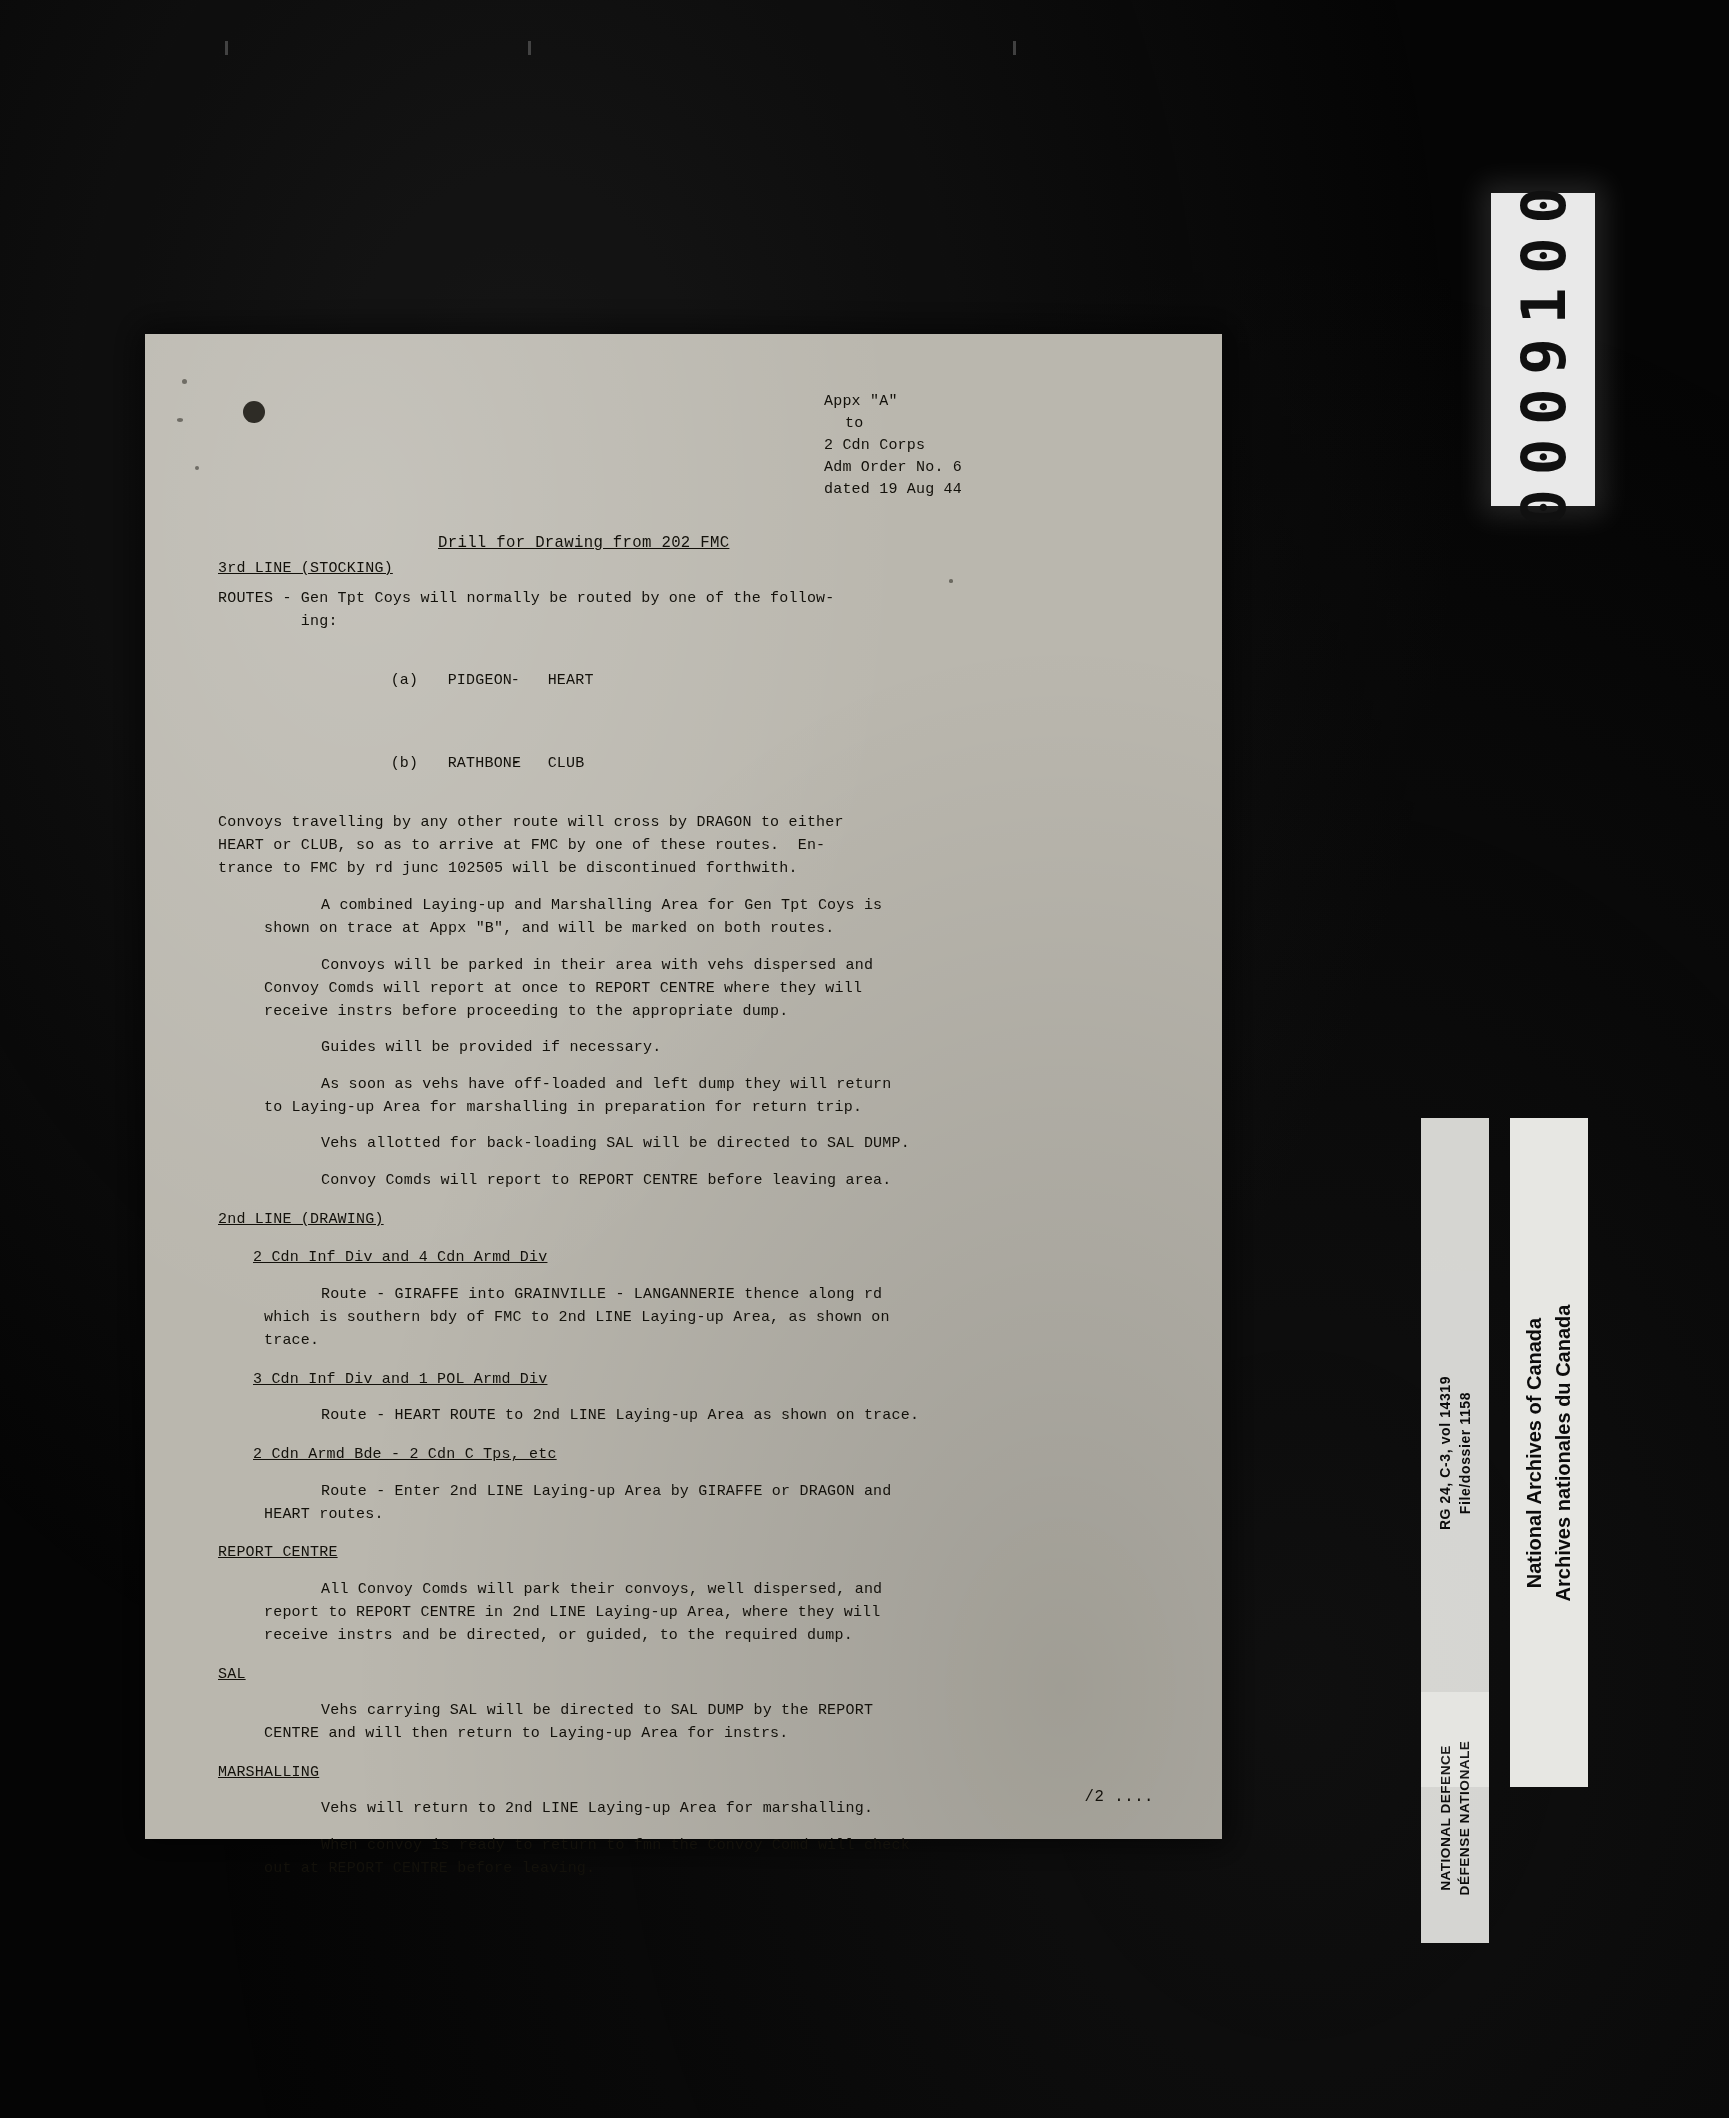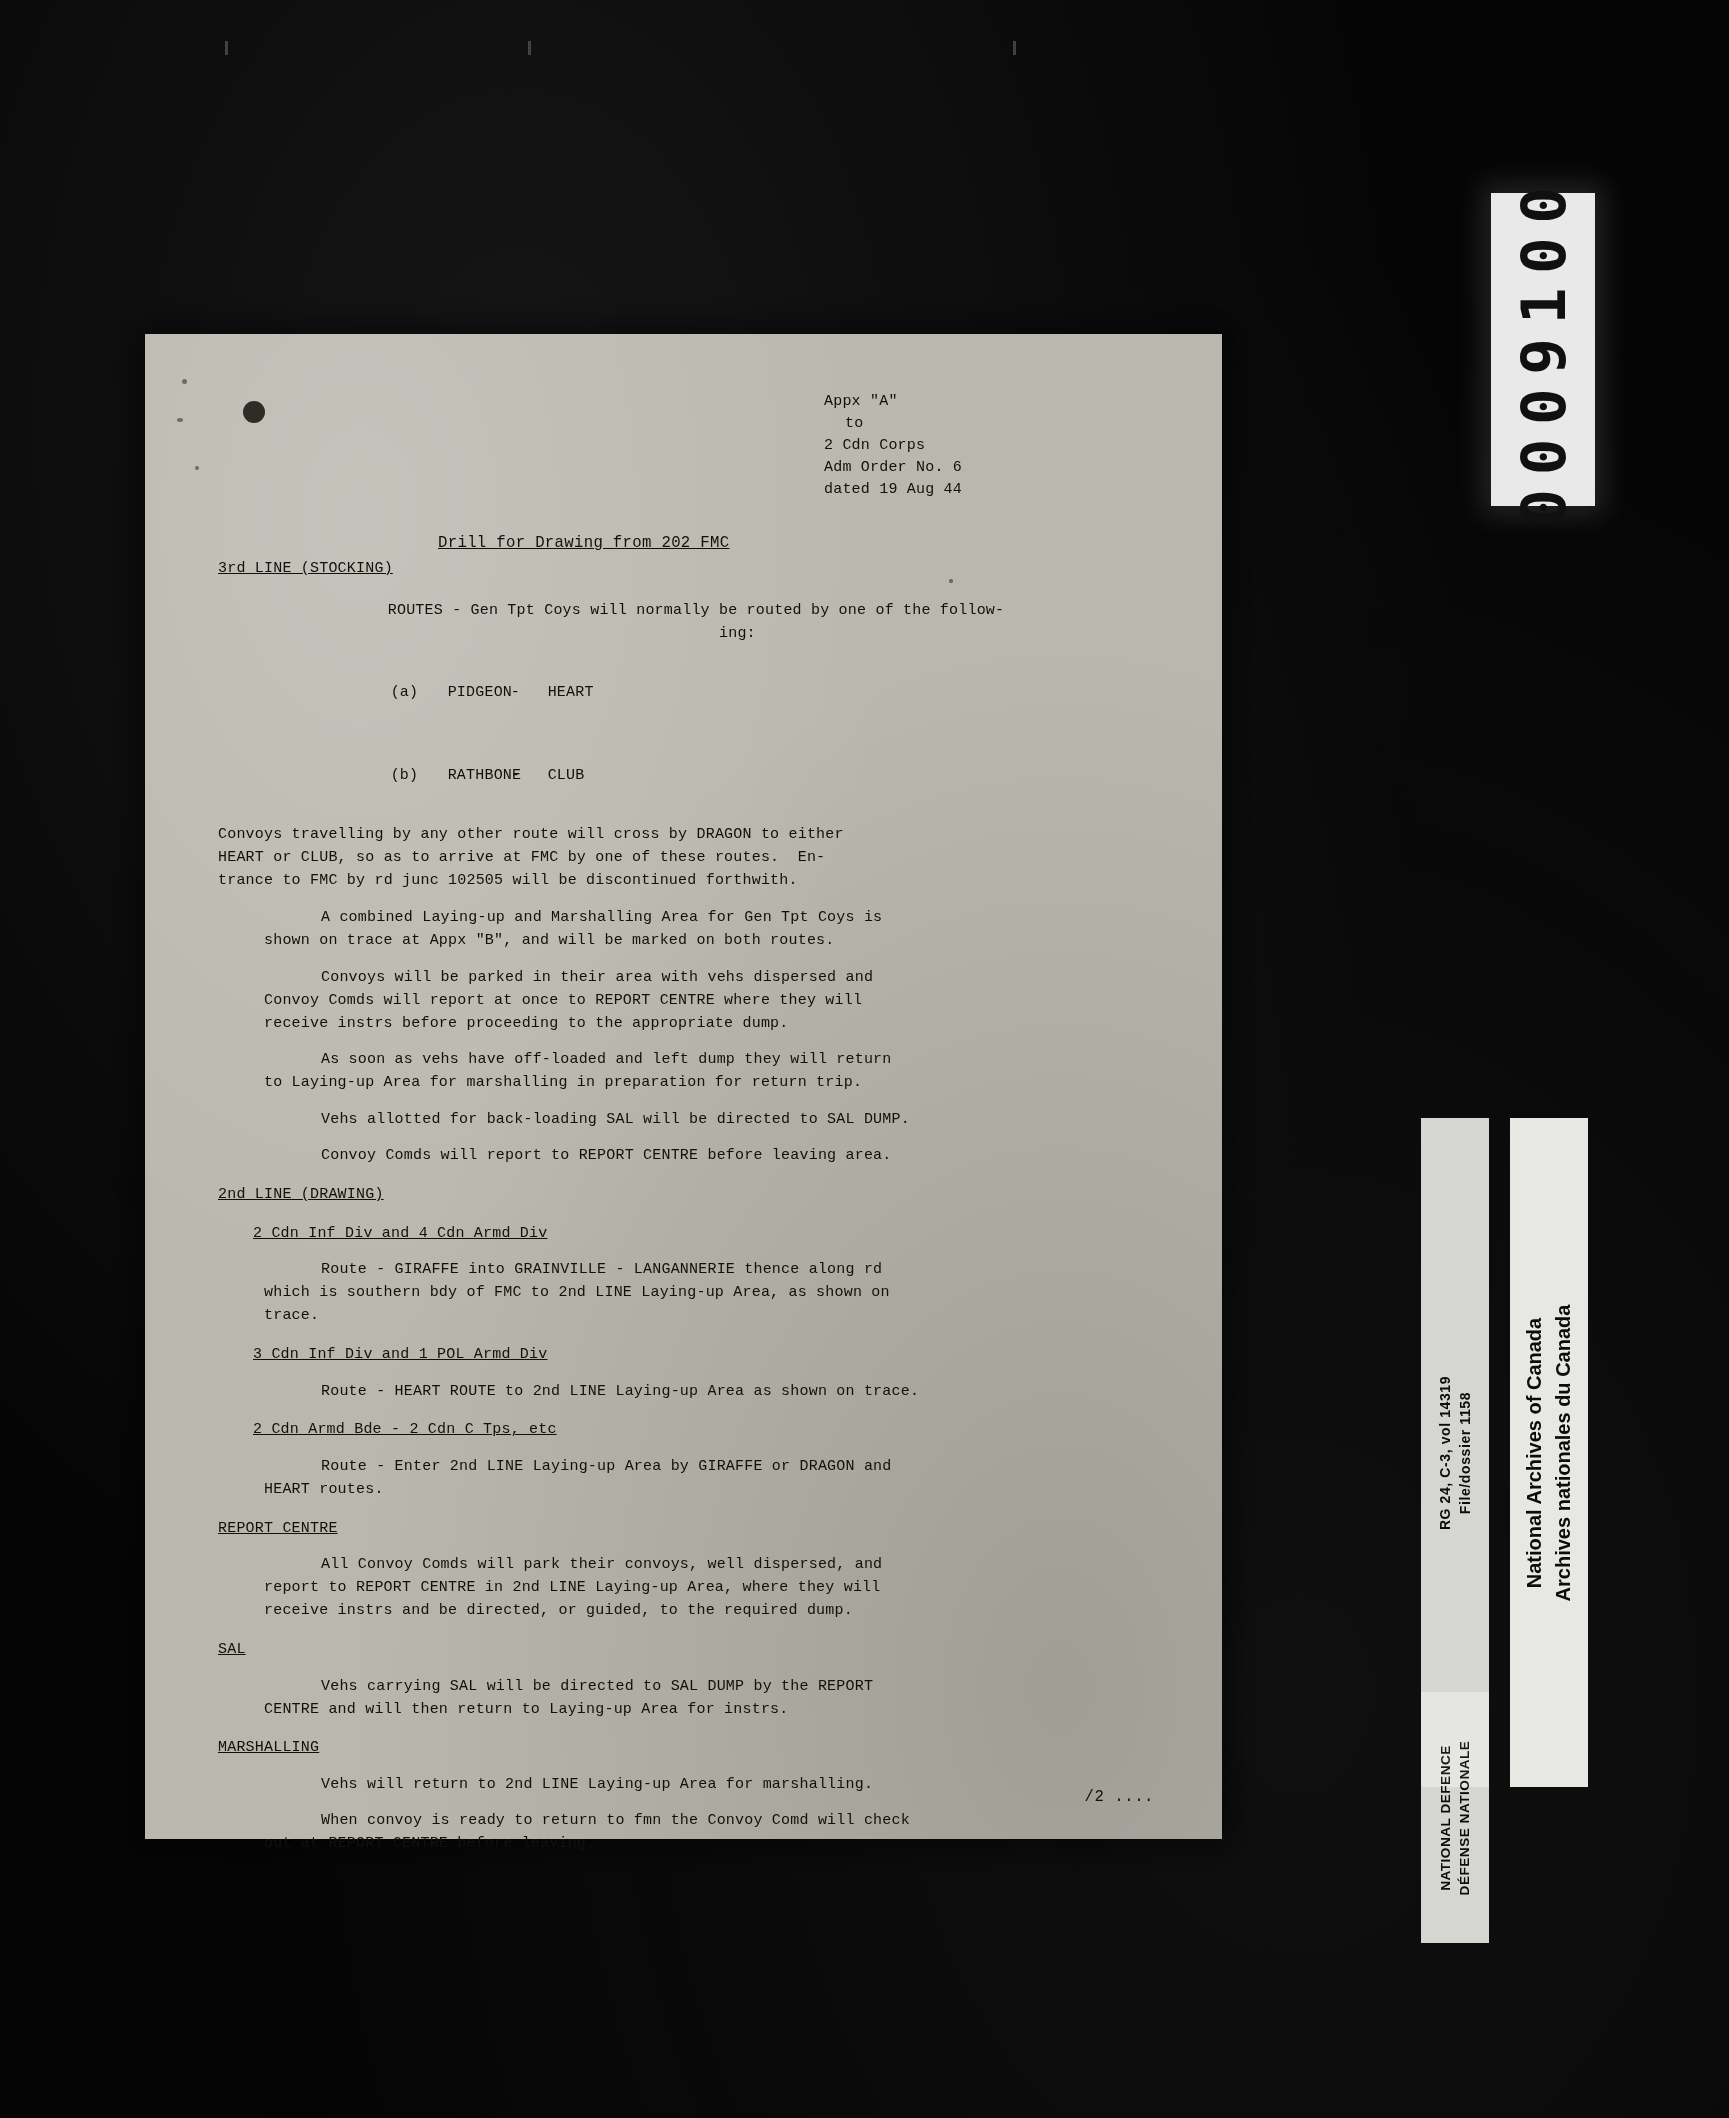--- a/index.html
+++ b/index.html
@@ -111,21 +111,21 @@
     top: 207px;
     width: 956px;
   }
   .sect-head {
     margin-top: 15.7px;
     margin-bottom: 1px;
   }
   .para {
     margin-top: 13.6px;
   }
-  .para.tight { margin-top: 19px; text-align: center; }
+  .para.tight { margin-top: 7px; }
   .indent { text-indent: 57px; margin-left: 46px; }
   .sub-head {
     margin-top: 15.7px;
     margin-left: 35px;
   }
   .list-item {
     margin-left: 99px;
   }
   .list-item .lbl { display: inline-block; width: 57px; }
   .list-item .dash { display: inline-block; width: 63px; }
@@ -258,20 +258,21 @@
 
       <div class="tw para">Convoys travelling by any other route will cross by DRAGON to either
 HEART or CLUB, so as to arrive at FMC by one of these routes.  En-
 trance to FMC by rd junc 102505 will be discontinued forthwith.</div>
 
       <div class="tw para indent">A combined Laying-up and Marshalling Area for Gen Tpt Coys is
 shown on trace at Appx "B", and will be marked on both routes.</div>
       <div class="tw para indent">Convoys will be parked in their area with vehs dispersed and
 Convoy Comds will report at once to REPORT CENTRE where they will
 receive instrs before proceeding to the appropriate dump.</div>
+      <div class="tw para indent">Guides will be provided if necessary.</div>
       <div class="tw para indent">As soon as vehs have off-loaded and left dump they will return
 to Laying-up Area for marshalling in preparation for return trip.</div>
       <div class="tw para indent">Vehs allotted for back-loading SAL will be directed to SAL DUMP.</div>
       <div class="tw para indent">Convoy Comds will report to REPORT CENTRE before leaving area.</div>
 
       <div class="tw sect-head u">2nd LINE (DRAWING)</div>
       <div class="tw sub-head u">2 Cdn Inf Div and 4 Cdn Armd Div</div>
       <div class="tw para indent">Route - GIRAFFE into GRAINVILLE - LANGANNERIE thence along rd
 which is southern bdy of FMC to 2nd LINE Laying-up Area, as shown on
 trace.</div>

